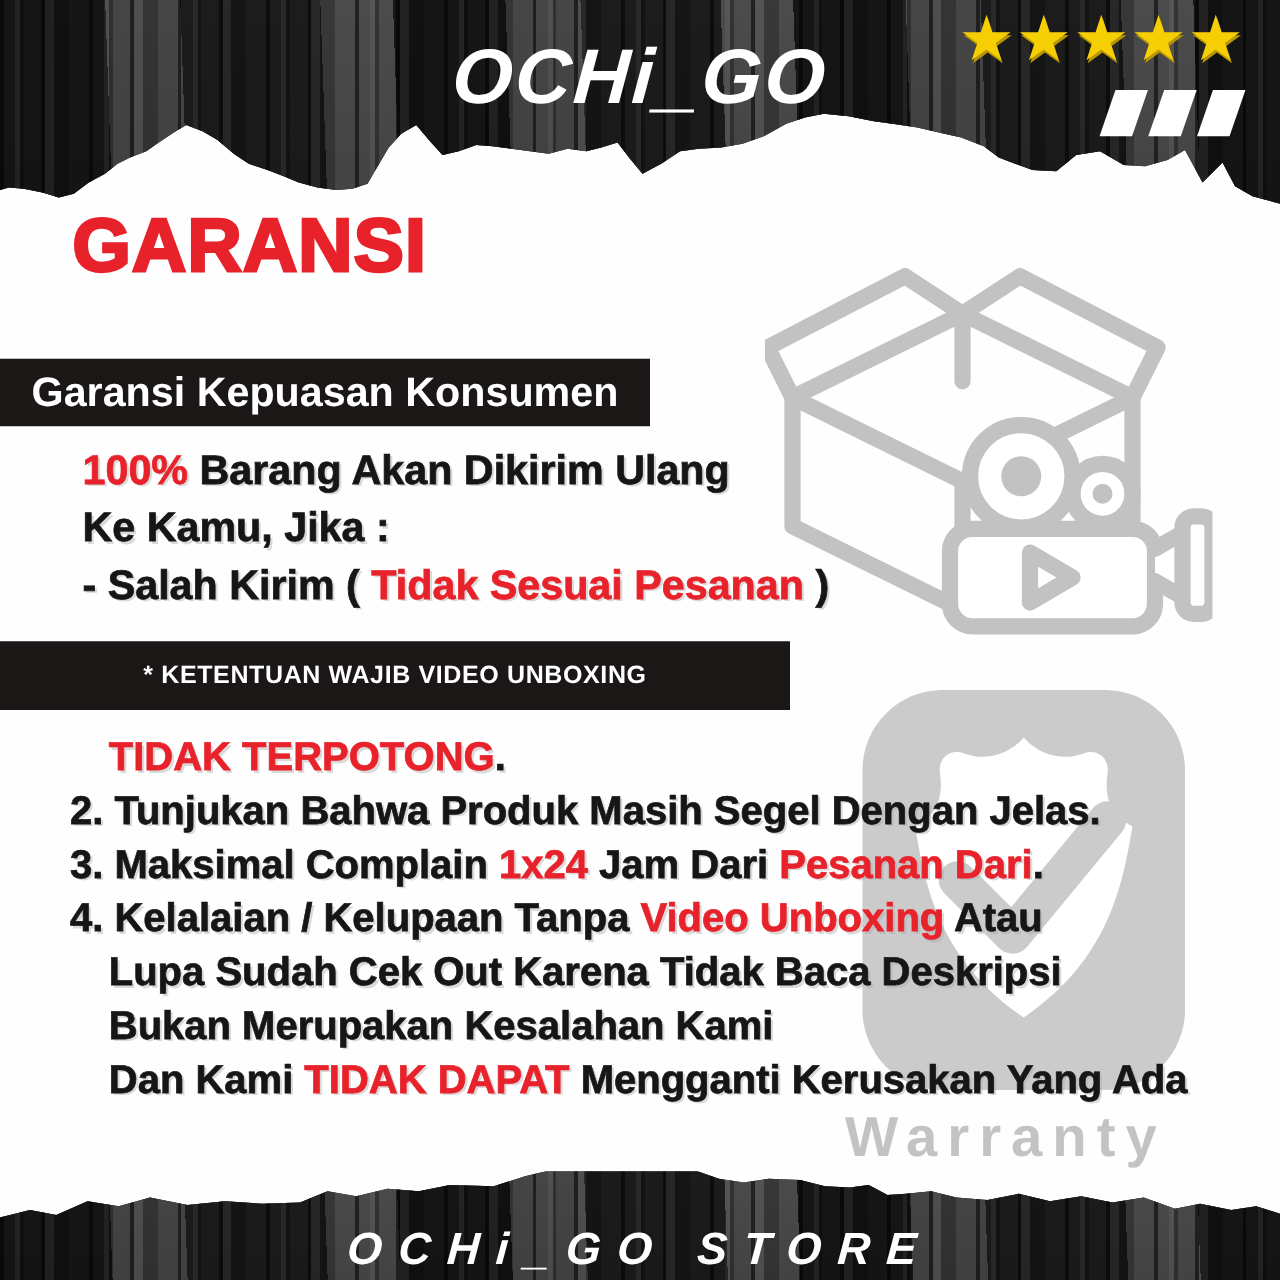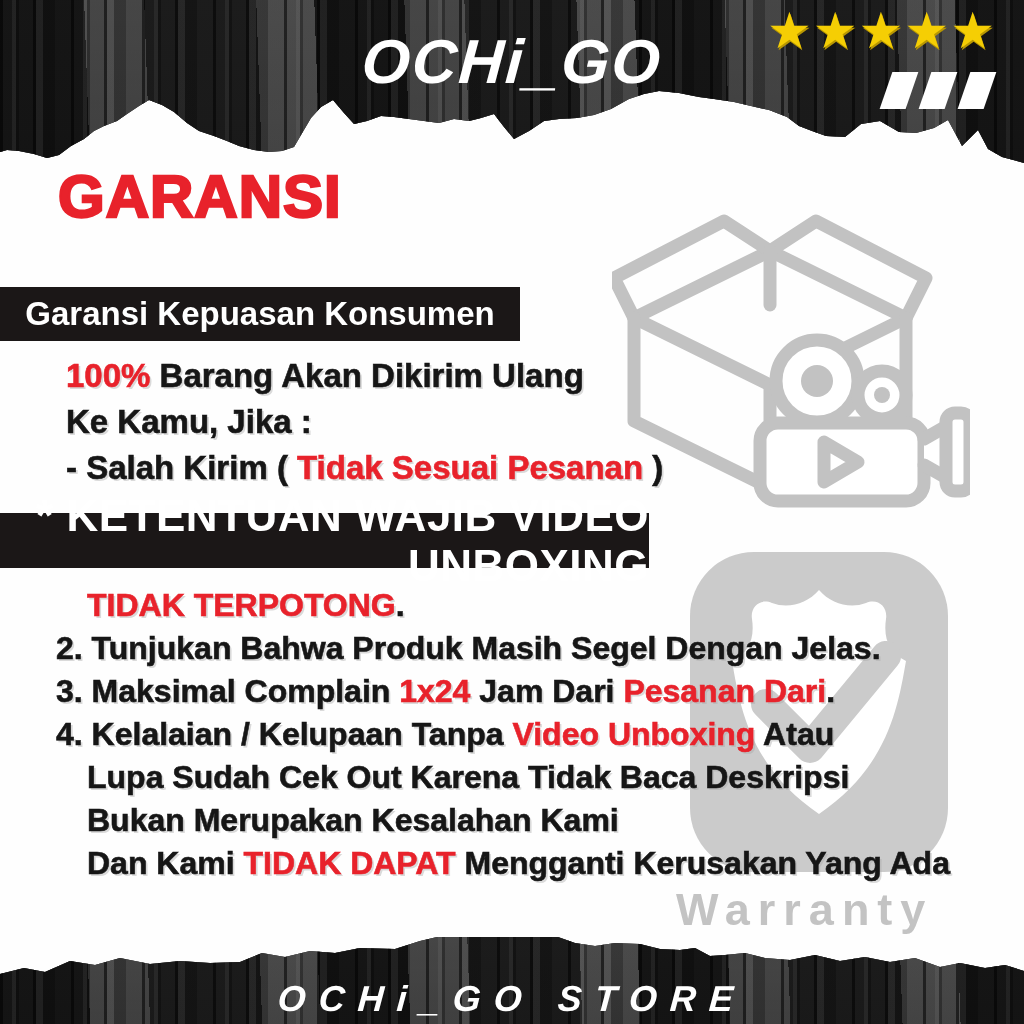--- a/index.html
+++ b/index.html
@@ -49,25 +49,25 @@
   .wm-shield{left:690px;top:552px;width:258px;height:320px;background:#cbcbcb;border-radius:64px;}
   .wm-warranty{
     left:676px;top:844px;color:#c3c3c3;font-size:45px;font-weight:bold;letter-spacing:8px;margin-top:40px;
   }
   .content{position:absolute;z-index:2;}
   .main-title{
     left:58px;top:162px;color:#e8222b;font-size:60px;font-weight:bold;letter-spacing:1px;
     -webkit-text-stroke:2.5px #e8222b;
   }
   .black-bar{
-    background:#1b1717;color:#fff;font-weight:bold;text-align:right;
+    background:#1b1717;color:#fff;font-weight:bold;text-align:left;
     display:flex;align-items:center;justify-content:center;
   }
   .bar-subtitle{left:0;top:287px;width:520px;height:54px;font-size:33px;}
-  .bar-rules{left:0;top:513px;width:632px;height:55px;font-size:44px;letter-spacing:.5px;padding-left:17px;}
+  .bar-rules{left:0;top:513px;width:632px;height:55px;font-size:20px;letter-spacing:.5px;}
   .text-block{
     color:#161616;font-weight:bold;font-size:33px;line-height:46px;
     text-shadow:2px 2px 0 rgba(165,165,165,.4);
     -webkit-text-stroke:.6px #161616;
   }
   .guarantee{left:66px;top:353px;}
   .rules-list{left:56px;top:584px;line-height:43px;font-size:32px;}
   .red{color:#e8222b;-webkit-text-stroke:.6px #e8222b;}
   .cont{padding-left:31px;}
   svg{display:block;}

